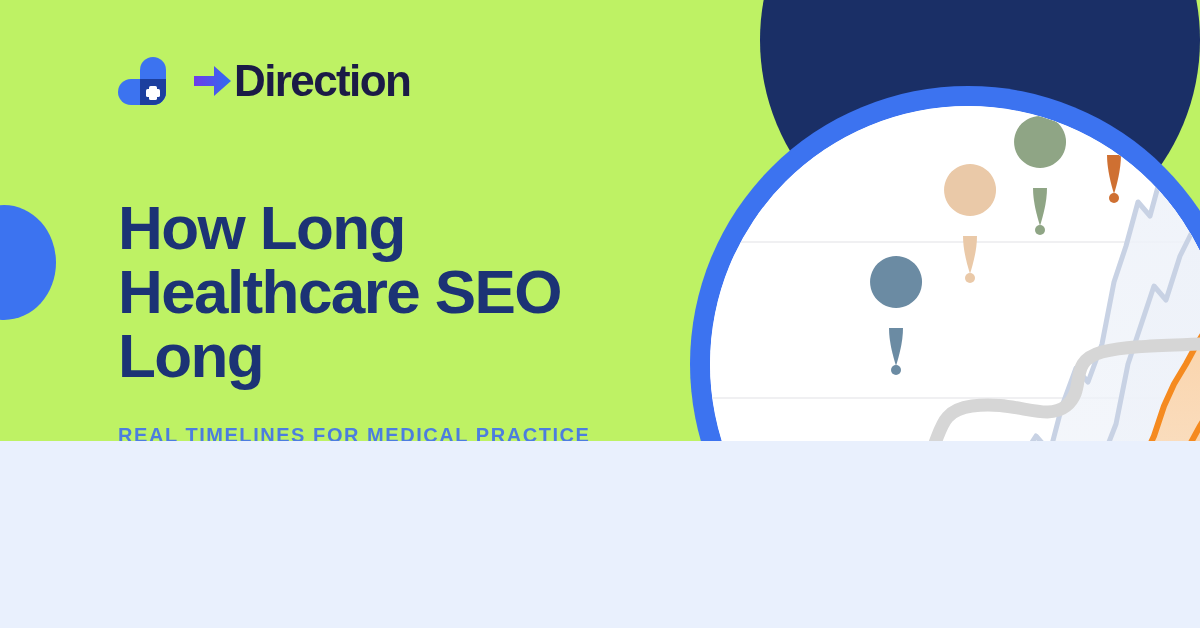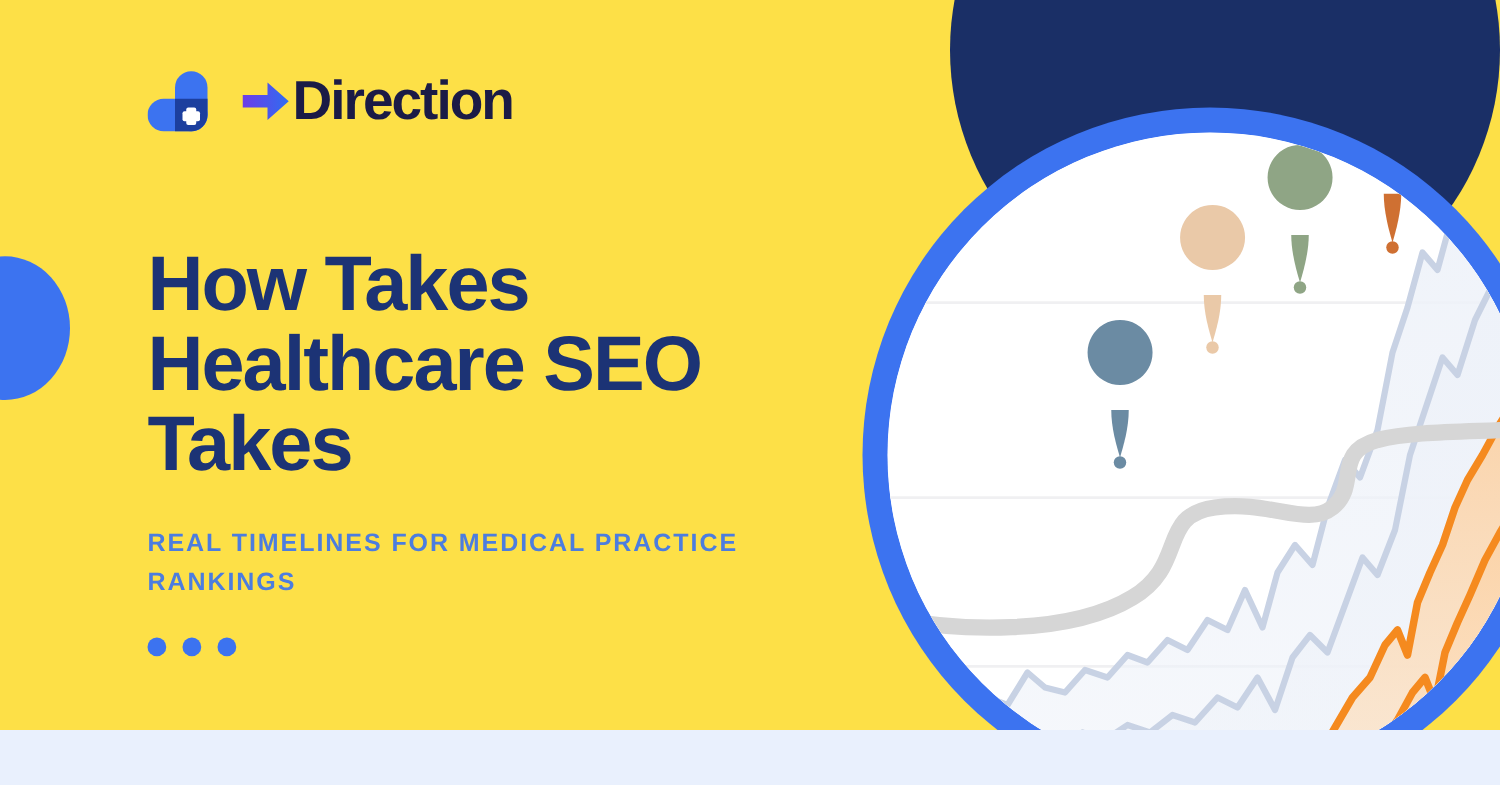--- a/index.html
+++ b/index.html
@@ -8,22 +8,22 @@
   html, body {
     width:1200px; height:628px;
     overflow:hidden;
     background:#e9f0fd;
     font-family:"Liberation Sans", sans-serif;
   }
 
   .canvas {
     position:relative;
     width:1200px;
-    height:584px;
-    background:#fde047;
+    height:441px;
+    background:#bef264;
     overflow:hidden;
     text-decoration:underline;
   }
 
   
   .blob-left {
     position:absolute;
     left:-48px; top:205px;
     width:104px; height:115px;
     background:#3c73f0;
@@ -242,21 +242,21 @@
               <stop offset="0%" stop-color="#6d3ce8"></stop>
               <stop offset="100%" stop-color="#2f6df0"></stop>
             </linearGradient>
           </defs>
           <path d="M0,12 H20 V2 L37,17 L20,32 V22 H0 Z" fill="url(#arrGrad)"></path>
         </svg>
         <span class="logo-text">Direction</span>
       </div>
     </div>
 
-    <h1 class="headline">How Takes Healthcare SEO Takes</h1>
+    <h1 class="headline">How Long Healthcare SEO Long</h1>
 
     <p class="subtitle">REAL TIMELINES FOR MEDICAL PRACTICE RANKINGS</p>
 
     <div class="dots">
       <span class="dot"></span>
       <span class="dot"></span>
       <span class="dot"></span>
     </div>
   </div>
 

